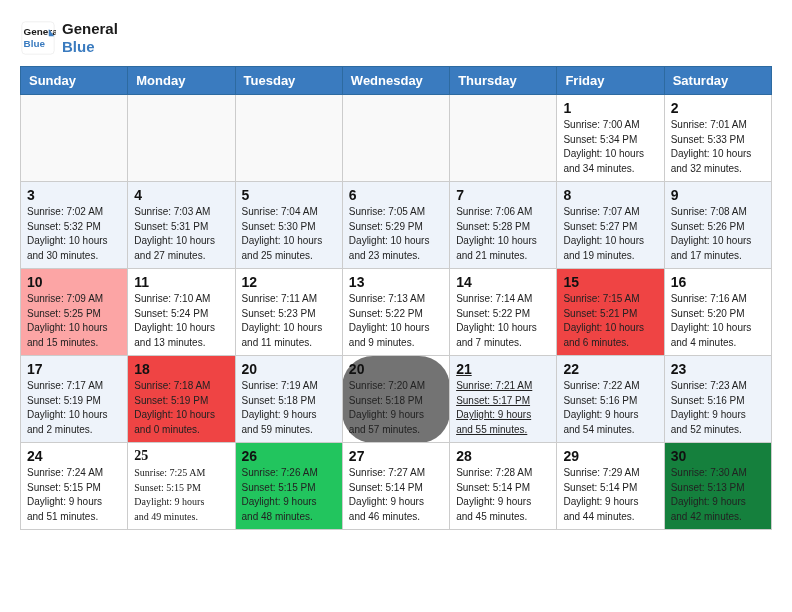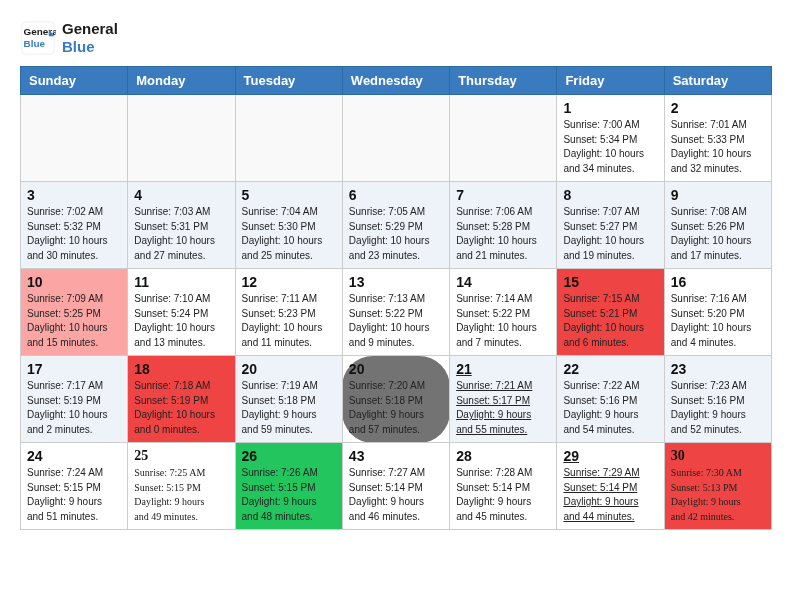--- a/index.html
+++ b/index.html
@@ -241,31 +241,31 @@
           </td>
           <td style="background: rgb(255, 255, 255); font-family: Liberation Serif, serif;">
             <span class="day-num">25</span>
             <div class="day-info">Sunrise: 7:25 AM<br>Sunset: 5:15 PM<br>Daylight: 9 hours<br>and 49 minutes.</div>
           </td>
           <td style="background: #22c55e;">
             <span class="day-num">26</span>
             <div class="day-info">Sunrise: 7:26 AM<br>Sunset: 5:15 PM<br>Daylight: 9 hours<br>and 48 minutes.</div>
           </td>
           <td style="background: rgb(255, 255, 255);">
-            <span class="day-num">43</span>
+            <span class="day-num">27</span>
             <div class="day-info">Sunrise: 7:27 AM<br>Sunset: 5:14 PM<br>Daylight: 9 hours<br>and 46 minutes.</div>
           </td>
           <td style="background: rgb(255, 255, 255);">
             <span class="day-num">28</span>
             <div class="day-info">Sunrise: 7:28 AM<br>Sunset: 5:14 PM<br>Daylight: 9 hours<br>and 45 minutes.</div>
           </td>
-          <td style="background: rgb(255, 255, 255); text-decoration: underline;">
+          <td style="background: rgb(255, 255, 255);">
             <span class="day-num">29</span>
             <div class="day-info">Sunrise: 7:29 AM<br>Sunset: 5:14 PM<br>Daylight: 9 hours<br>and 44 minutes.</div>
           </td>
-          <td style="background: #ef4444; font-family: Liberation Serif, serif;">
+          <td style="background: #15803d;">
             <span class="day-num">30</span>
             <div class="day-info">Sunrise: 7:30 AM<br>Sunset: 5:13 PM<br>Daylight: 9 hours<br>and 42 minutes.</div>
           </td>
         </tr>
       </tbody>
   </table>
 </div>
 
 </body></html>

